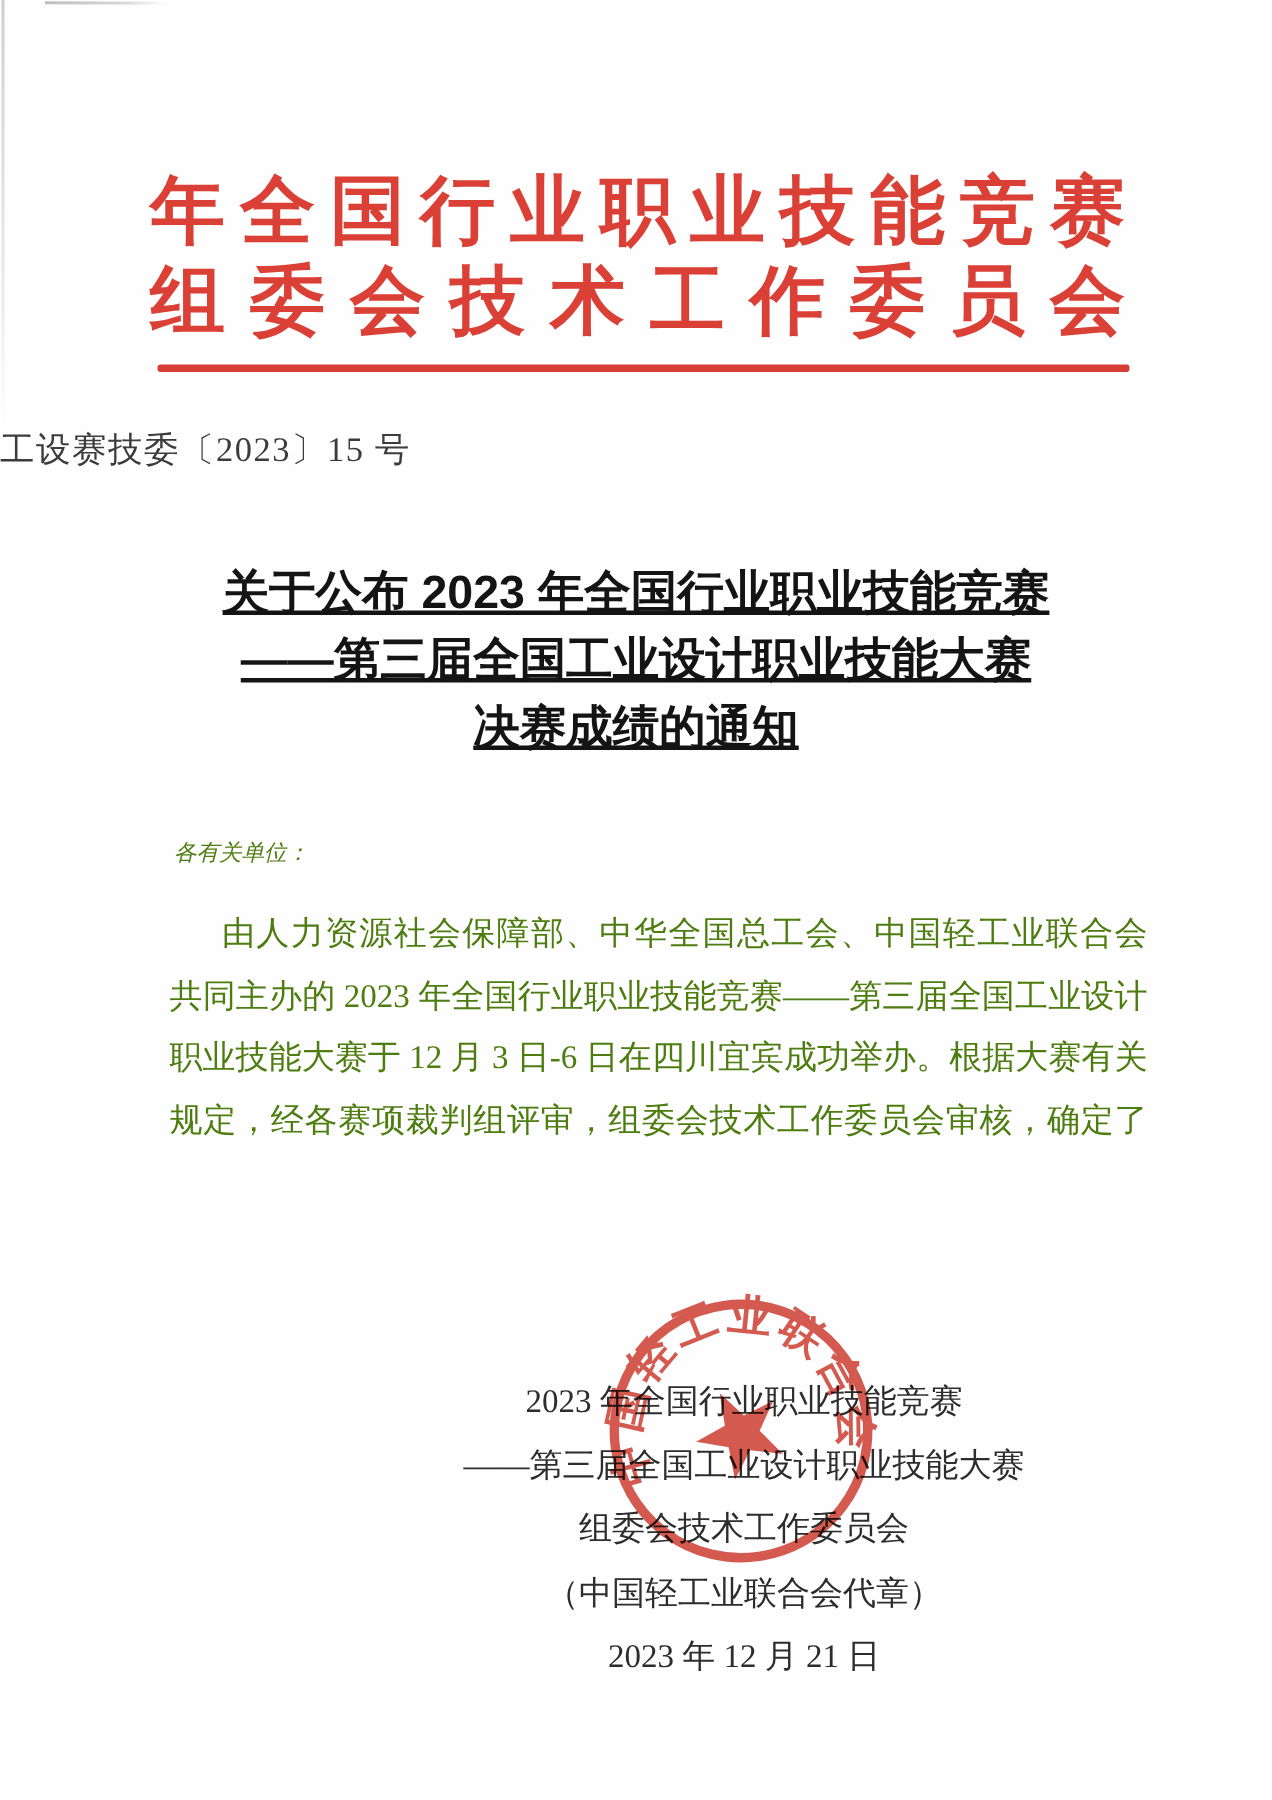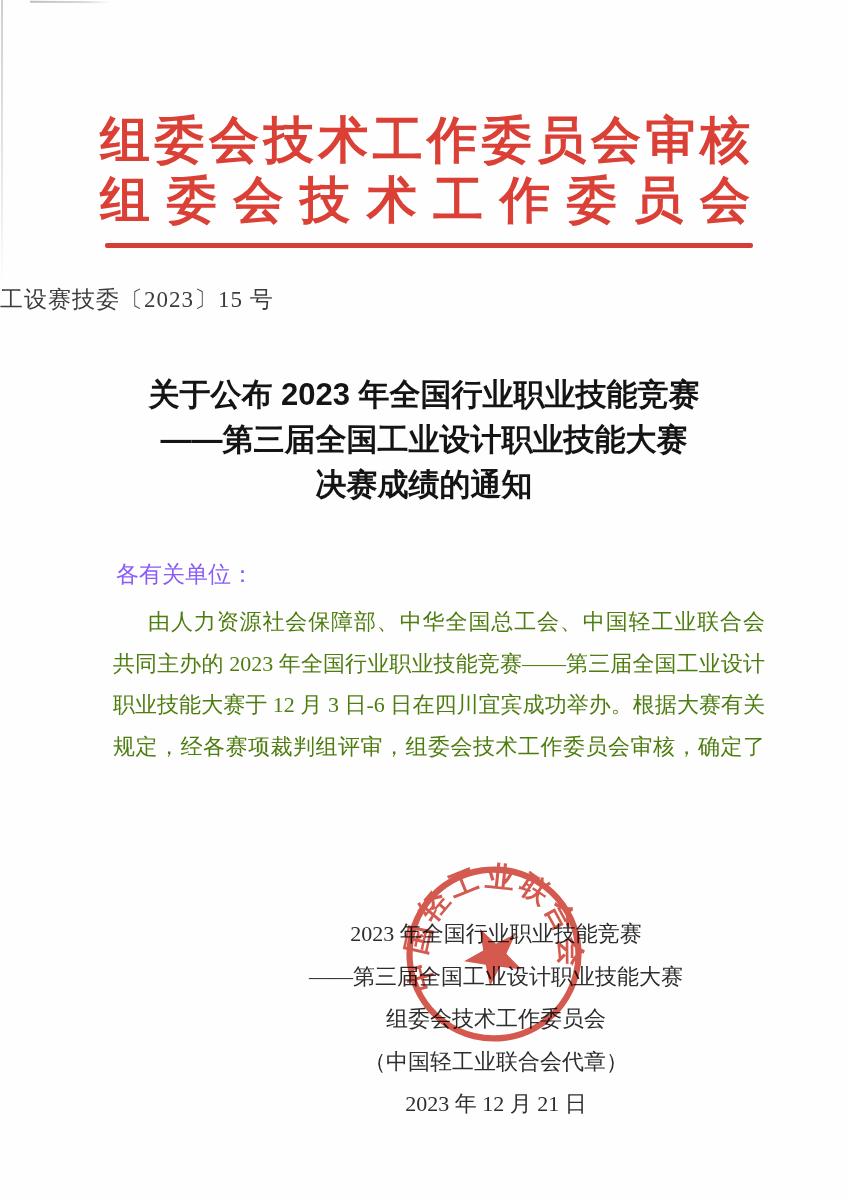--- a/index.html
+++ b/index.html
@@ -41,24 +41,25 @@
   }
   .doc-number {
     position: absolute; left: 0; top: 284px; width: 763px;
     text-align: left; font-size: 23px; color: #3c3c3c; letter-spacing: 1px;
   }
   .doc-title {
     position: absolute; left: 0; top: 372px; width: 848px;
     text-align: center; font-weight: bold; color: #141414;
     font-size: 31px; line-height: 45px;
     font-family: "Liberation Sans", "DejaVu Sans", sans-serif;
+    text-decoration: underline;
   }
   .salutation {
     position: absolute; left: 116px; top: 559px;
-    font-size: 23px; color: #8b5cf6;
+    font-size: 15px; color: #4d7c0f; font-style: italic;
   }
   .body-par {
     position: absolute; left: 113px; top: 601px; width: 652px;
     font-size: 22px; line-height: 41.5px; color: #4d7c0f;
   }
   .body-par .par-line {
     text-align: justify; text-align-last: justify; text-justify: inter-character;
     white-space: nowrap;
   }
   .body-par .par-line.indent { text-indent: 35px; }
@@ -84,21 +85,21 @@
 </style>
 </head>
 <body>
 
 <div class="page">
 
   <div class="artifact-top"></div>
   <div class="artifact-left"></div>
 
   <div class="letterhead">
-    <span class="lh-line">组委会技术工作委员会审核</span>
+    <span class="lh-line">年全国行业职业技能竞赛</span>
     <span class="lh-line">组委会技术工作委员会</span>
   </div>
 
   <div class="red-rule"></div>
 
   <div class="doc-number">工设赛技委〔2023〕15 号</div>
 
   <div class="doc-title">
     <div>关于公布 2023 年全国行业职业技能竞赛</div>
     <div>——第三届全国工业设计职业技能大赛</div>

